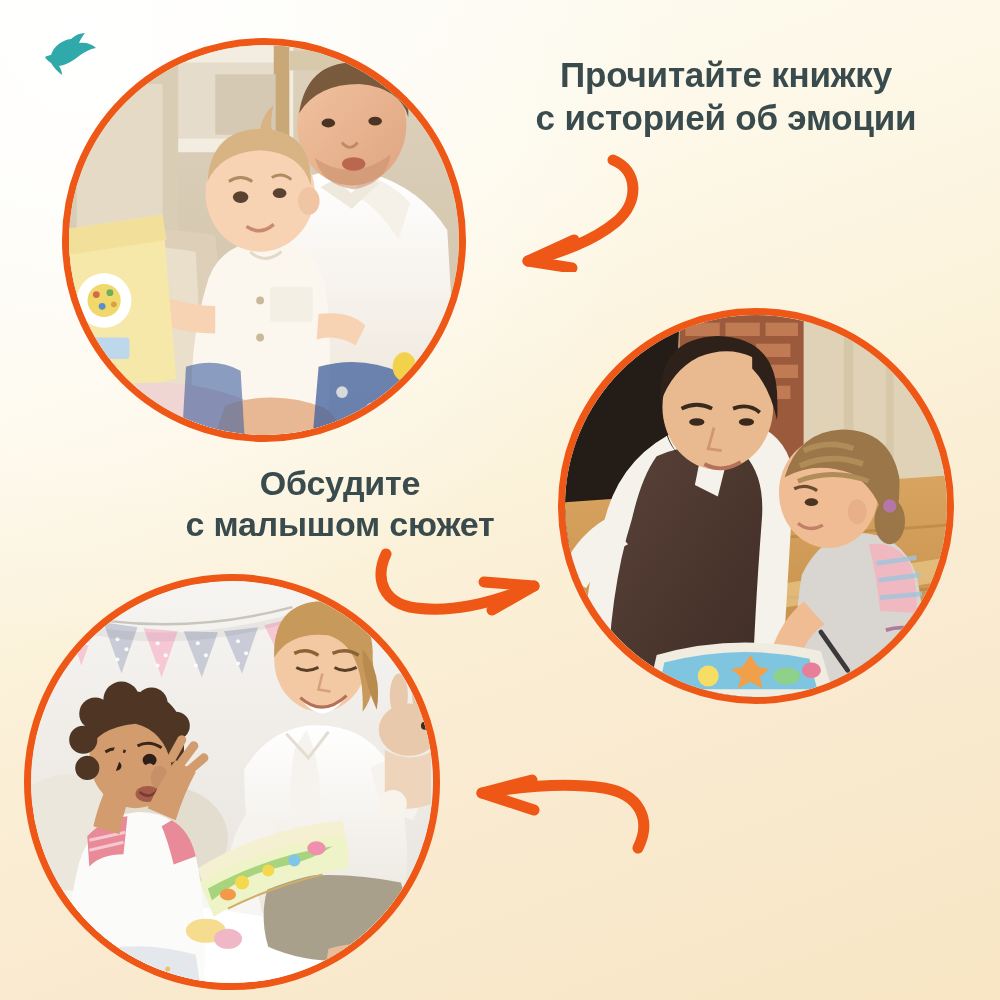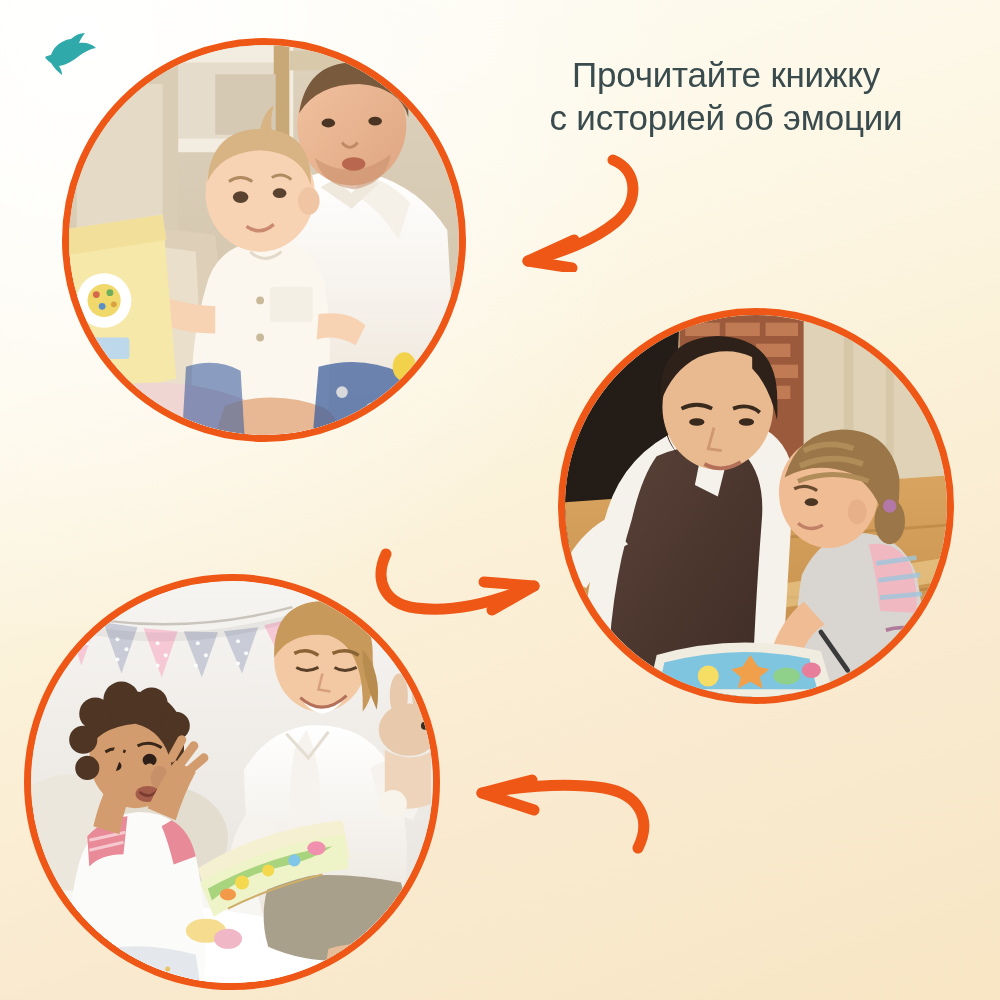--- a/index.html
+++ b/index.html
@@ -29,21 +29,21 @@
   .photo-circle svg{display:block;width:100%;height:100%;}
 
   #circle-1{left:62px;top:38px;width:404px;height:404px;}
   #circle-2{left:558px;top:308px;width:396px;height:396px;}
   #circle-3{left:24px;top:574px;width:416px;height:416px;}
 
   
   .caption{
     position:absolute;
     color:#3a4b4e;
-    font-weight:normal;
+    font-weight:bold;
     letter-spacing:-0.2px;
     line-height:1.22;
     text-align:center;
     white-space:pre-line;
   }
   #caption-1{left:500px;top:54px;width:452px;font-size:35px;}
   #caption-2{left:130px;top:463px;width:420px;font-size:34px;}
   #caption-3{left:470px;top:838px;width:450px;font-size:35px;}
 
   
@@ -270,20 +270,22 @@
         <circle cx="150" cy="378" r="11" fill="#f6dd63"></circle>
         <path d="M186 368 l8 -12 l8 12 l12 3 l-10 8 l3 12 l-13 -7 l-13 7 l3 -12 l-10 -8 Z" fill="#f0a04a"></path>
         <ellipse cx="232" cy="378" rx="14" ry="9" fill="#8fd08a"></ellipse>
         <ellipse cx="258" cy="372" rx="10" ry="8" fill="#e87f9a"></ellipse>
 
         <path d="M268 332 L296 372" stroke="#3a3a3a" stroke-width="5" stroke-linecap="round"></path>
       </g>
     </svg>
   </div>
 
+  <div class="caption" id="caption-2">Обсудите
+с малышом сюжет</div>
 
   <div class="arrow" id="arrow-2">
     <svg viewBox="0 0 178 96" xmlns="http://www.w3.org/2000/svg">
       <path d="M14 8 C2 34 12 58 44 62 C84 67 122 56 156 42" stroke="#ef5716" stroke-width="11" fill="none" stroke-linecap="round"></path>
       <path d="M162 40 L112 36" stroke="#ef5716" stroke-width="11" fill="none" stroke-linecap="round"></path>
       <path d="M162 40 L120 64" stroke="#ef5716" stroke-width="11" fill="none" stroke-linecap="round"></path>
     </svg>
   </div>
 
   <div class="photo-circle" id="circle-3">

